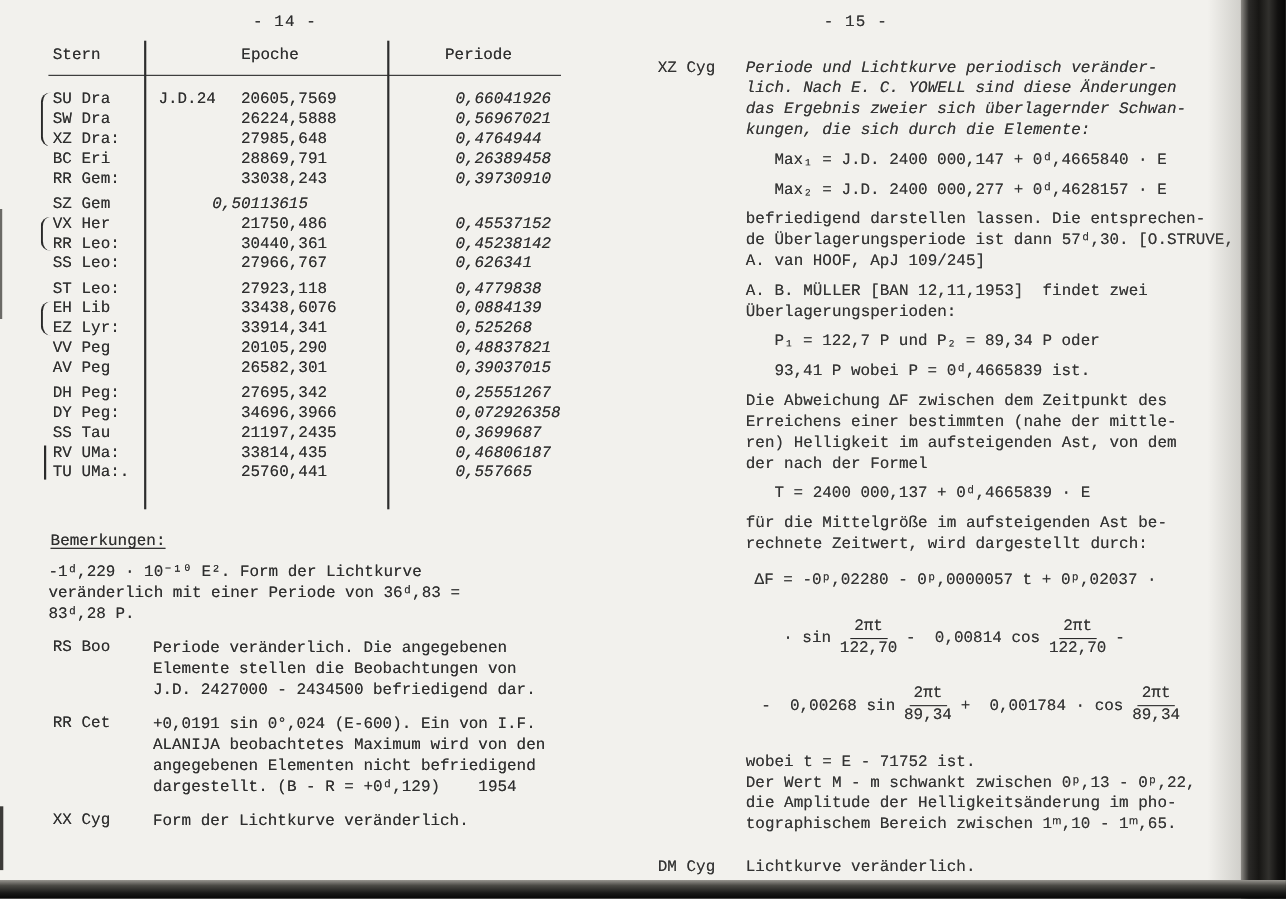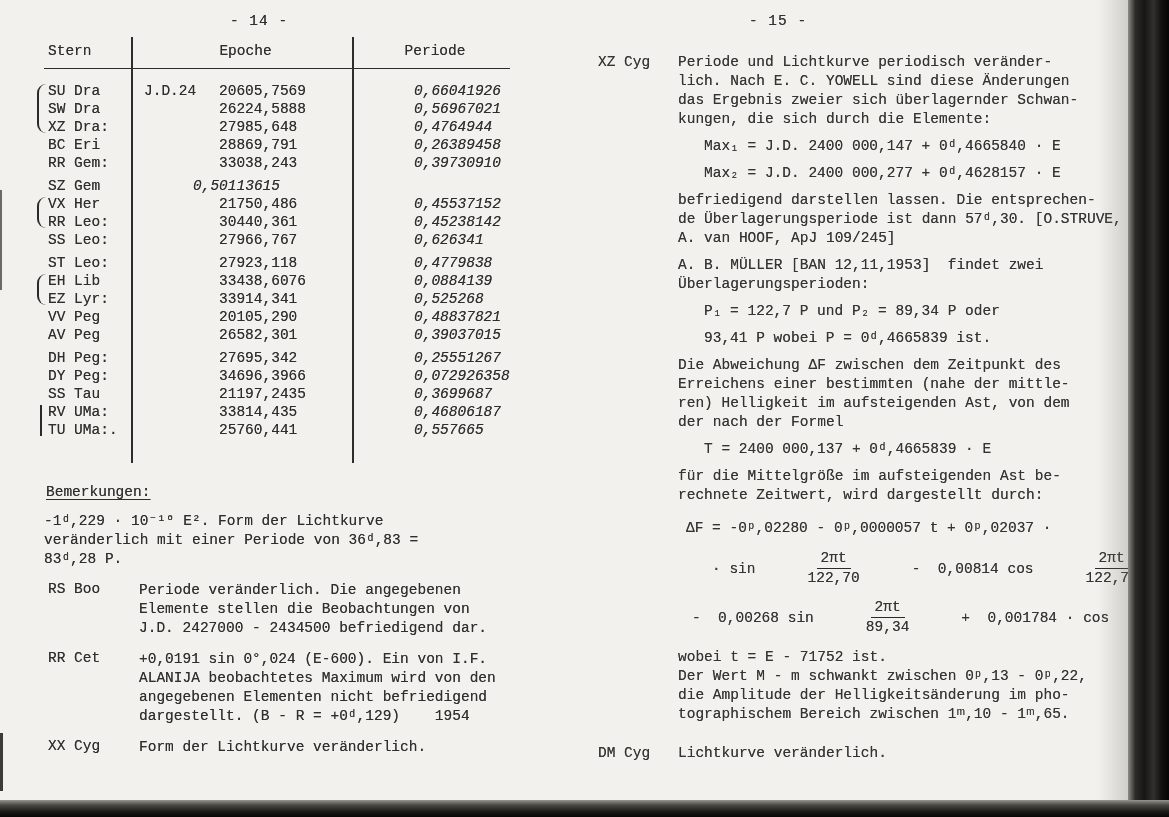--- a/index.html
+++ b/index.html
@@ -51,25 +51,25 @@
   .note{display:flex;margin-top:12px;}
   .note-label{width:91px;padding-left:4px;flex-shrink:0;}
   .note-line,.line{line-height:19px;white-space:pre;}
   
   #page15{position:absolute;left:598px;top:12px;width:524px;color:#343434;}
   .xz-block{position:relative;margin-top:22px;}
   .dm-block{position:relative;margin-top:20px;}
   .star-label{position:absolute;left:0;top:1px;white-space:pre;}
   .text-col{margin-left:80px;}
   .lines-block{margin-top:8px;}
-  .lines-block.first{margin-top:0;}
+  .lines-block.first{margin-top:0;font-style:italic;}
   .f-line{line-height:19px;white-space:pre;padding-left:26px;margin:8px 0;}
   .delta{margin:14px 0 10px;}
   .d1{padding-left:8px;white-space:pre;line-height:19px;}
-  .d-row{display:flex;align-items:center;margin:12px 0;white-space:pre;gap:44px;}
+  .d-row{display:flex;align-items:center;margin:24px 0;white-space:pre;}
   .d-row.r2{padding-left:34px;}
   .d-row.r3{padding-left:14px;}
   .frac{display:inline-flex;flex-direction:column;align-items:center;margin:0 8px;line-height:17px;}
   .frac .num{border-bottom:1.5px solid #2a2a2a;padding:0 4px 1px;}
   .frac .den{padding-top:1px;}
 </style>
 </head>
 <body>
 
 <div class="scan-root">

